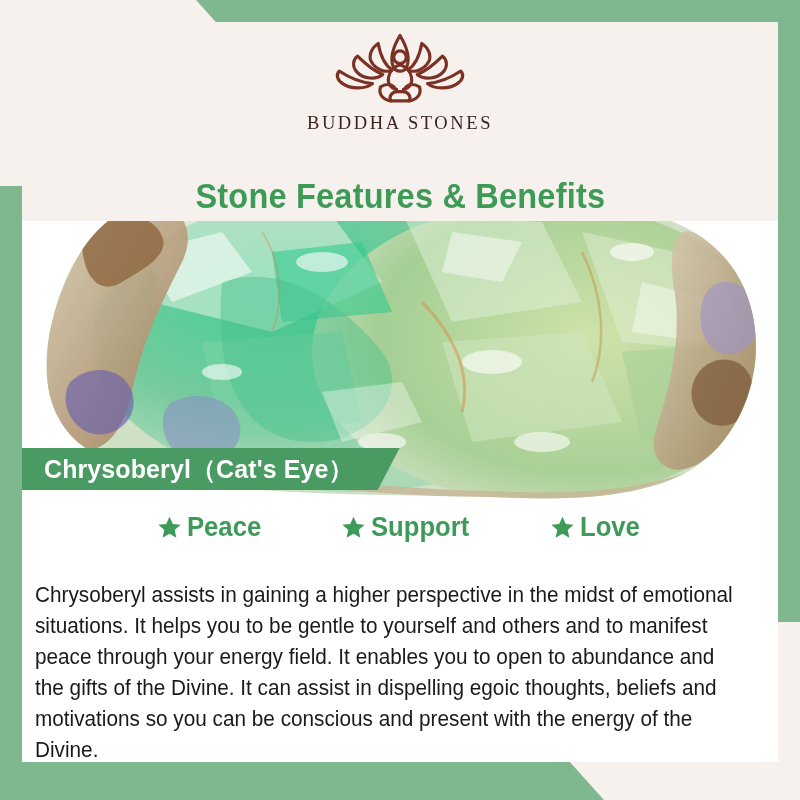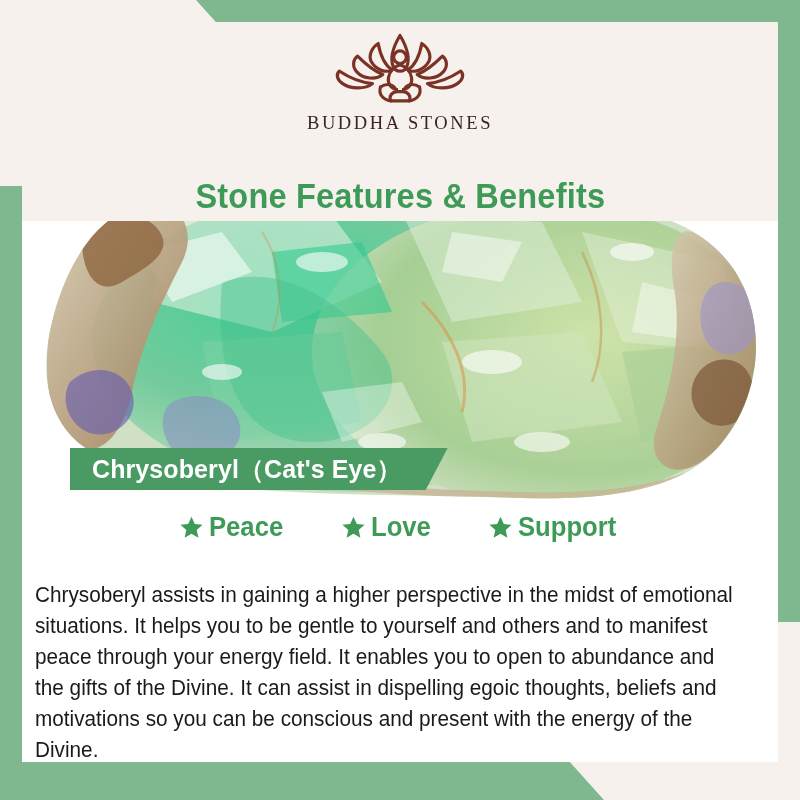--- a/index.html
+++ b/index.html
@@ -119,32 +119,31 @@
     display: flex;
     align-items: center;
     background: #4a9b63;
     color: #ffffff;
     font-size: 25px;
     font-weight: 700;
     letter-spacing: 0.1px;
     white-space: nowrap;
     z-index: 5;
     clip-path: polygon(0 0, 100% 0, calc(100% - 22px) 100%, 0 100%);
-    margin-left: 48px;
   }
 
   
   .keywords {
     position: absolute;
     left: 22px;
     top: 512px;
     width: 756px;
     display: flex;
     justify-content: center;
-    gap: 54px;
+    gap: 76px;
     z-index: 6;
   }
   .keyword {
     display: flex;
     align-items: center;
     gap: 5px;
     color: #3e9b57;
     font-family: "Liberation Sans Narrow", "Liberation Sans", sans-serif;
     font-weight: 700;
     font-size: 27px;
@@ -301,25 +300,25 @@
     <div class="keyword">
       <svg class="star" viewBox="0 0 24 24" aria-hidden="true">
         <polygon points="12,1.6 15.2,8.6 22.6,9.4 17,14.4 18.6,21.8 12,18 5.4,21.8 7,14.4 1.4,9.4 8.8,8.6" fill="#3e9b57"></polygon>
       </svg>
       <span class="kw-label">Peace</span>
     </div>
     <div class="keyword">
       <svg class="star" viewBox="0 0 24 24" aria-hidden="true">
         <polygon points="12,1.6 15.2,8.6 22.6,9.4 17,14.4 18.6,21.8 12,18 5.4,21.8 7,14.4 1.4,9.4 8.8,8.6" fill="#3e9b57"></polygon>
       </svg>
-      <span class="kw-label">Love</span>
+      <span class="kw-label">Support</span>
     </div>
     <div class="keyword">
       <svg class="star" viewBox="0 0 24 24" aria-hidden="true">
         <polygon points="12,1.6 15.2,8.6 22.6,9.4 17,14.4 18.6,21.8 12,18 5.4,21.8 7,14.4 1.4,9.4 8.8,8.6" fill="#3e9b57"></polygon>
       </svg>
-      <span class="kw-label">Support</span>
+      <span class="kw-label">Love</span>
     </div>
   </div>
 
   <p class="body-copy">Chrysoberyl assists in gaining a higher perspective in the midst of emotional situations. It helps you to be gentle to yourself and others and to manifest peace through your energy field. It enables you to open to abundance and the gifts of the Divine. It can assist in dispelling egoic thoughts, beliefs and motivations so you can be conscious and present with the energy of the Divine.</p>
 
 </div>
 
 </body></html>

